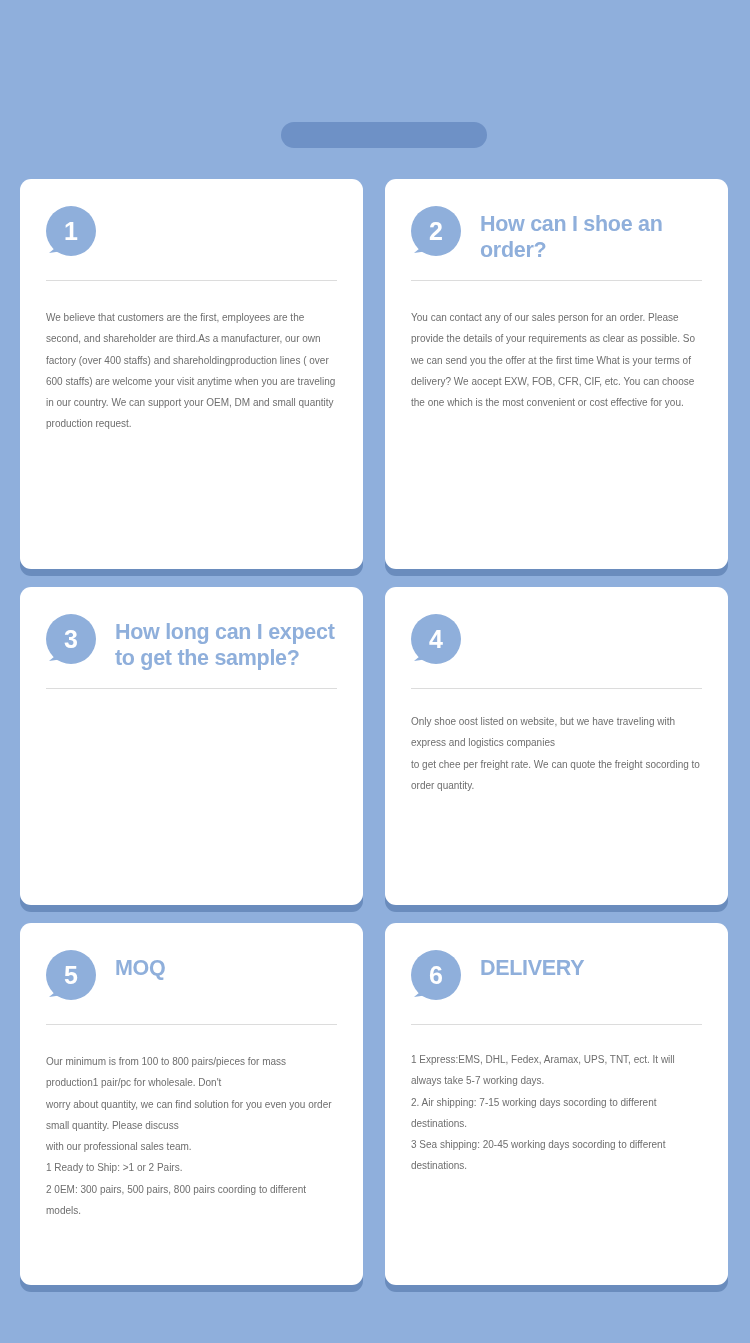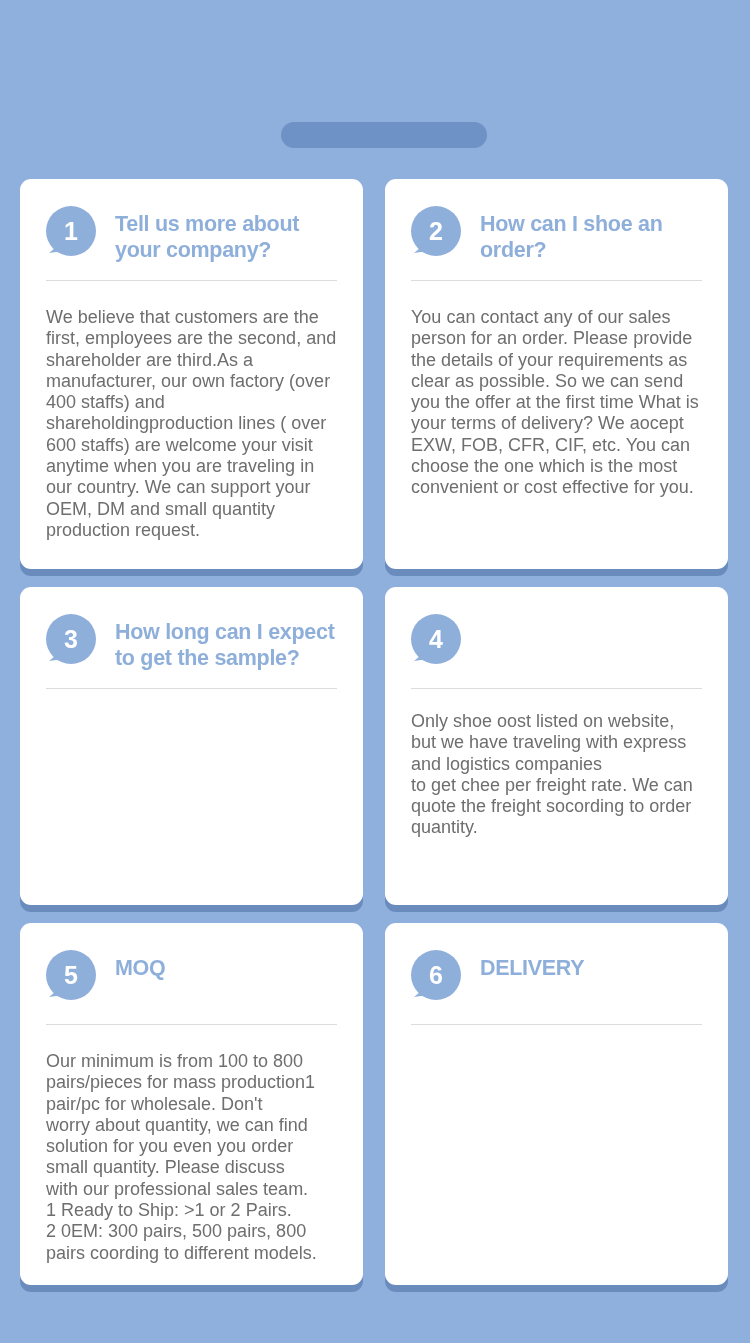--- a/index.html
+++ b/index.html
@@ -134,21 +134,21 @@
     margin-top: 13px;
     height: 1px;
     background: #dcdcdc;
     width: 100%;
   }
 
   .card-body {
     margin-top: 26px;
     color: #6e6e6e;
     font-family: "Liberation Sans", sans-serif;
-    font-size: 18px;
+    font-size: 10px;
     line-height: 21.3px;
     white-space: pre-line;
   }
 
   .card-5 .card-body { }
   .card-6 .card-body { margin-top: 24px; }
   .card-3 .card-body { margin-top: 22px; }
   .card-4 .card-body { margin-top: 22px; }
 </style>
 </head>
@@ -162,21 +162,20 @@
 
   <div class="card card-r1 card-1">
     <div class="card-head">
       <div class="badge">
         <svg width="55" height="55" viewBox="0 0 55 55">
           <path d="M3 47 L20 33 L24 44 Z" fill="#8fafdb"></path>
           <circle cx="25" cy="25" r="25" fill="#8fafdb"></circle>
         </svg>
         <span class="badge-num">1</span>
       </div>
-      <div class="card-title">Tell us more about your company?</div>
     </div>
     <div class="divider"></div>
     <div class="card-body">We believe that customers are the first, employees are the second, and shareholder are third.As a manufacturer, our own factory (over 400 staffs) and shareholdingproduction lines ( over 600 staffs) are welcome your visit anytime when you are traveling in our country. We can support your OEM, DM and small quantity production request.</div>
   </div>
 
   <div class="card card-r1 card-2">
     <div class="card-head">
       <div class="badge">
         <svg width="55" height="55" viewBox="0 0 55 55">
           <path d="M3 47 L20 33 L24 44 Z" fill="#8fafdb"></path>
@@ -243,15 +242,18 @@
       <div class="badge">
         <svg width="55" height="55" viewBox="0 0 55 55">
           <path d="M3 47 L20 33 L24 44 Z" fill="#8fafdb"></path>
           <circle cx="25" cy="25" r="25" fill="#8fafdb"></circle>
         </svg>
         <span class="badge-num">6</span>
       </div>
       <div class="card-title">DELIVERY</div>
     </div>
     <div class="divider"></div>
+    <div class="card-body">1 Express:EMS, DHL, Fedex, Aramax, UPS, TNT, ect. It will always take 5-7 working days.
+2. Air shipping: 7-15 working days socording to different destinations.
+3 Sea shipping: 20-45 working days socording to different destinations.</div>
   </div>
 
 </div>
 
 </body></html>

